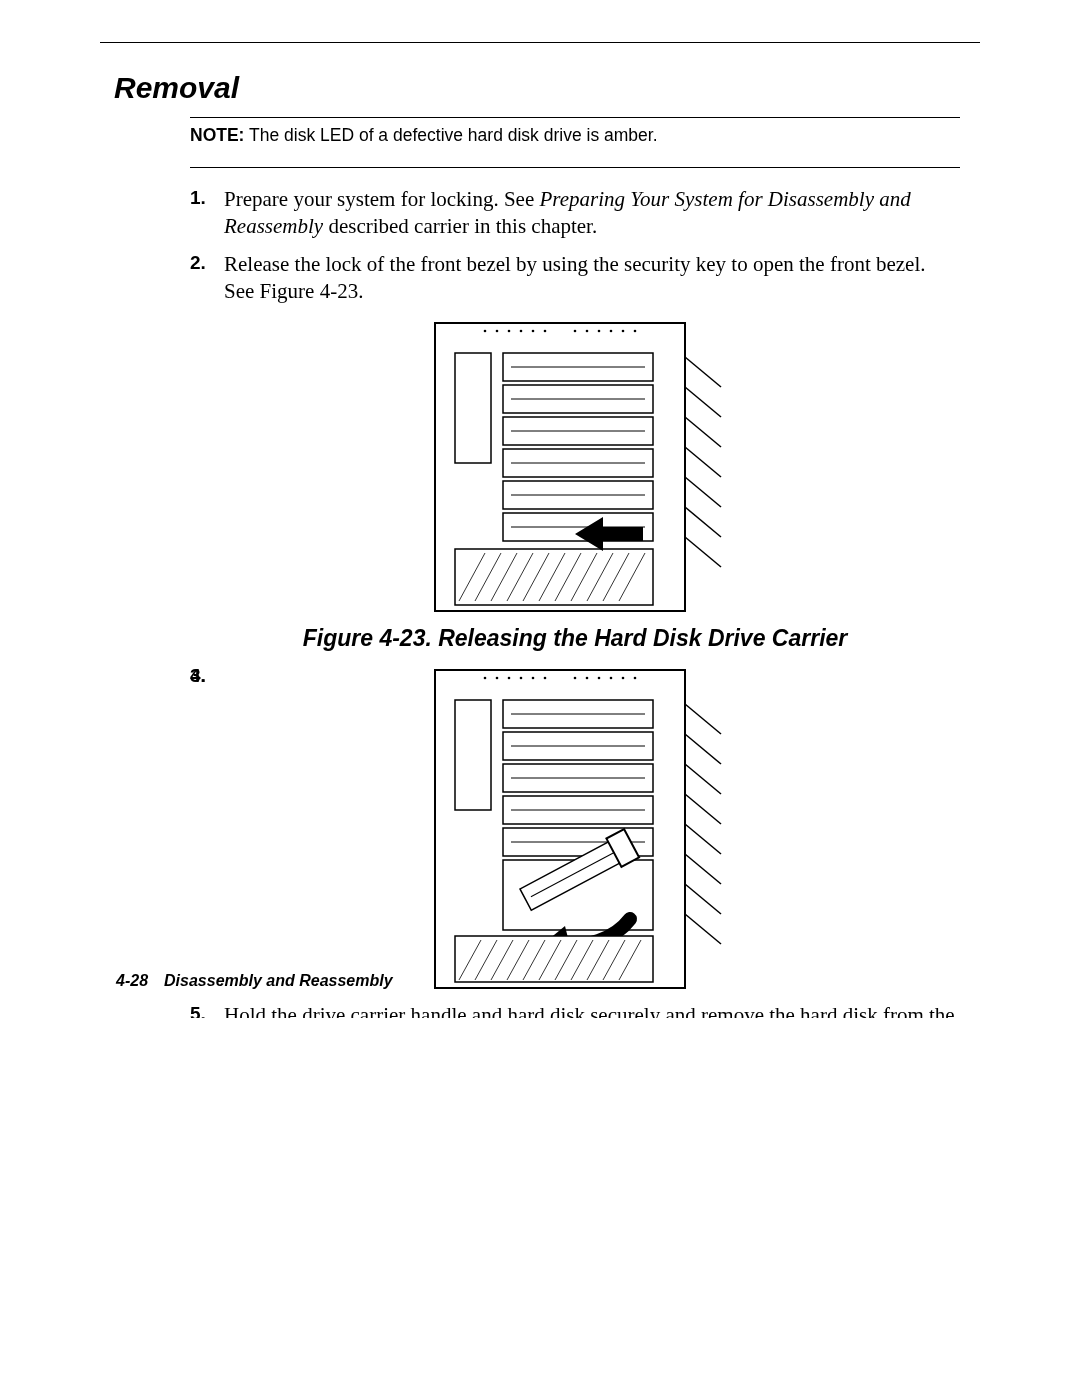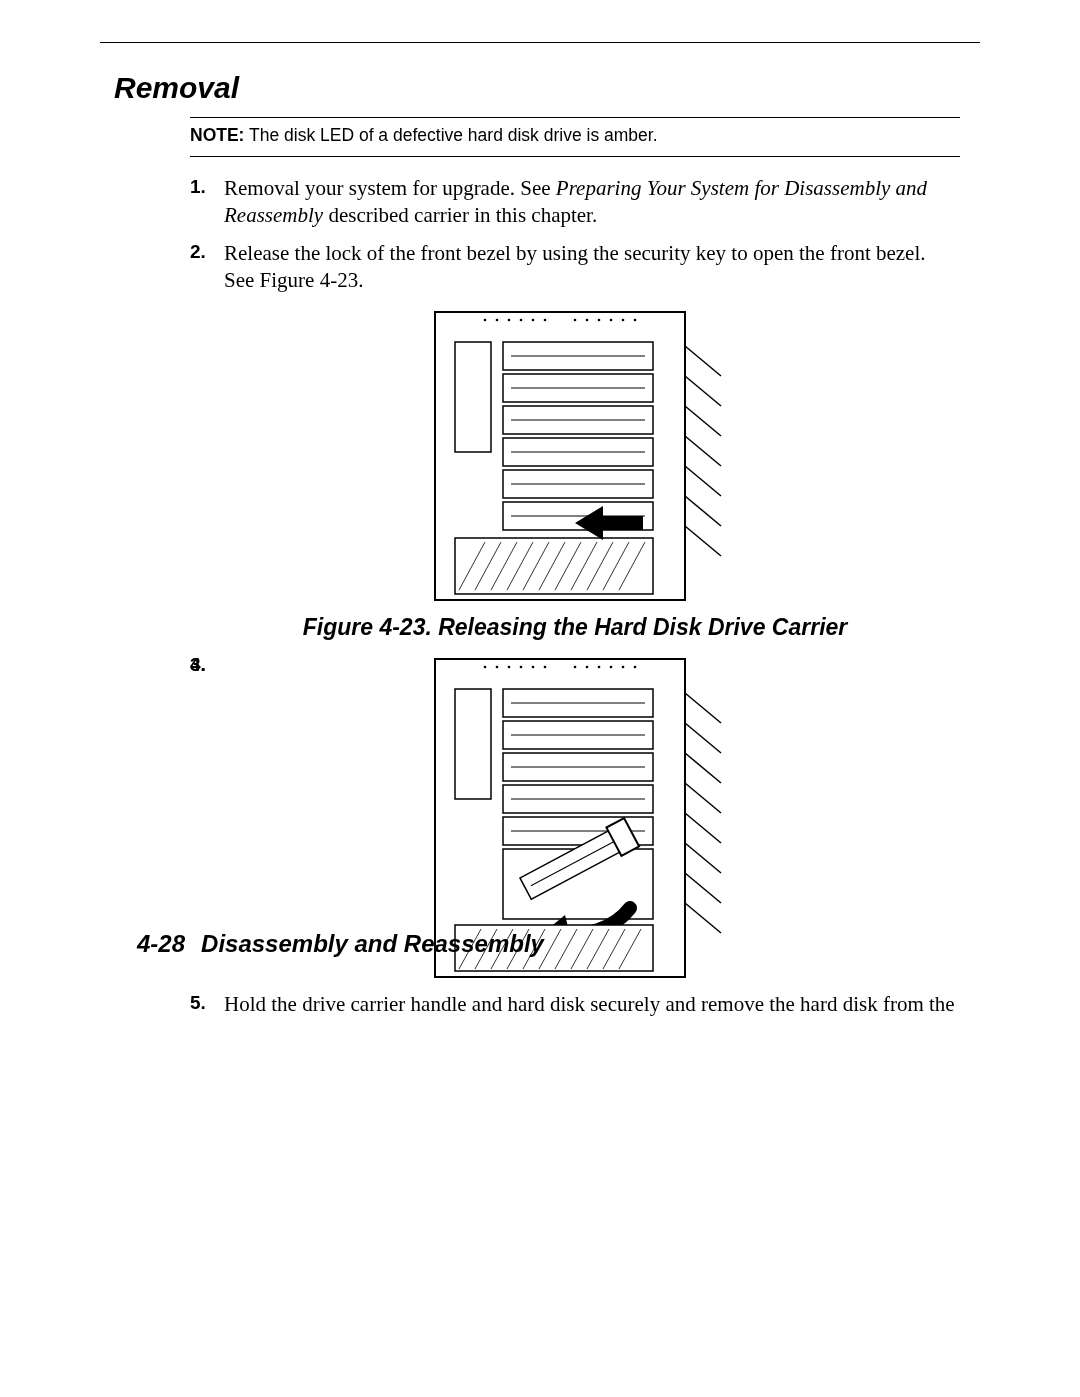--- a/index.html
+++ b/index.html
@@ -27,21 +27,21 @@
     font-size: 30px;
     margin: 28px 0 12px 14px;
   }
   .content {
     margin-left: 90px;
     margin-right: 20px;
   }
   .note-box {
     border-top: 1px solid #000;
     border-bottom: 1px solid #000;
-    padding: 6px 0 8px 0;
+    padding: 6px 0 19px 0;
     font-family: Arial, Helvetica, sans-serif;
     font-size: 17.5px;
     line-height: 1.35;
     margin-bottom: 18px;
   }
   .note-label {
     font-weight: bold;
   }
   ol.steps {
     list-style: none;
@@ -75,27 +75,26 @@
     font-family: Arial, Helvetica, sans-serif;
     font-weight: bold;
     font-style: italic;
     font-size: 23px;
     text-align: center;
     margin: 2px 0 10px 0;
   }
   em.ref { font-style: italic; }
   .footer {
     position: absolute;
-    bottom: 60px;
+    bottom: 28px;
     left: 116px;
     font-family: Arial, Helvetica, sans-serif;
     font-weight: bold;
     font-style: italic;
-    font-size: 24px;
-    margin-left: 21px;
+    font-size: 16px;
   }
   .footer .page-num { margin-right: 16px; }
 </style>
 </head>
 <body>
 
 <div class="page">
   <div class="rule"></div>
 
   <div class="section-title">Removal</div>
@@ -104,21 +103,21 @@
 
     <div class="note-box">
       <span class="note-label">NOTE:</span>
       <span>The disk LED of a defective hard disk drive is amber.</span>
     </div>
 
     <ol class="steps">
 
       <li>
         <span class="num">1.</span>
-        <span>Removal your system for upgrade. See </span><em class="ref">Preparing Your System for Disassembly and Reassembly</em><span> described carrier in this chapter.</span>
+        <span>Prepare your system for locking. See </span><em class="ref">Preparing Your System for Disassembly and Reassembly</em><span> described carrier in this chapter.</span>
       </li>
 
       <li>
         <span class="num">2.</span>
         <span>Release the lock of the front bezel by using the security key to open the front bezel. See Figure 4-23.</span>
       </li>
     </ol>
 
     <div class="figure">
       <svg width="300" height="300" viewBox="0 0 300 300">

